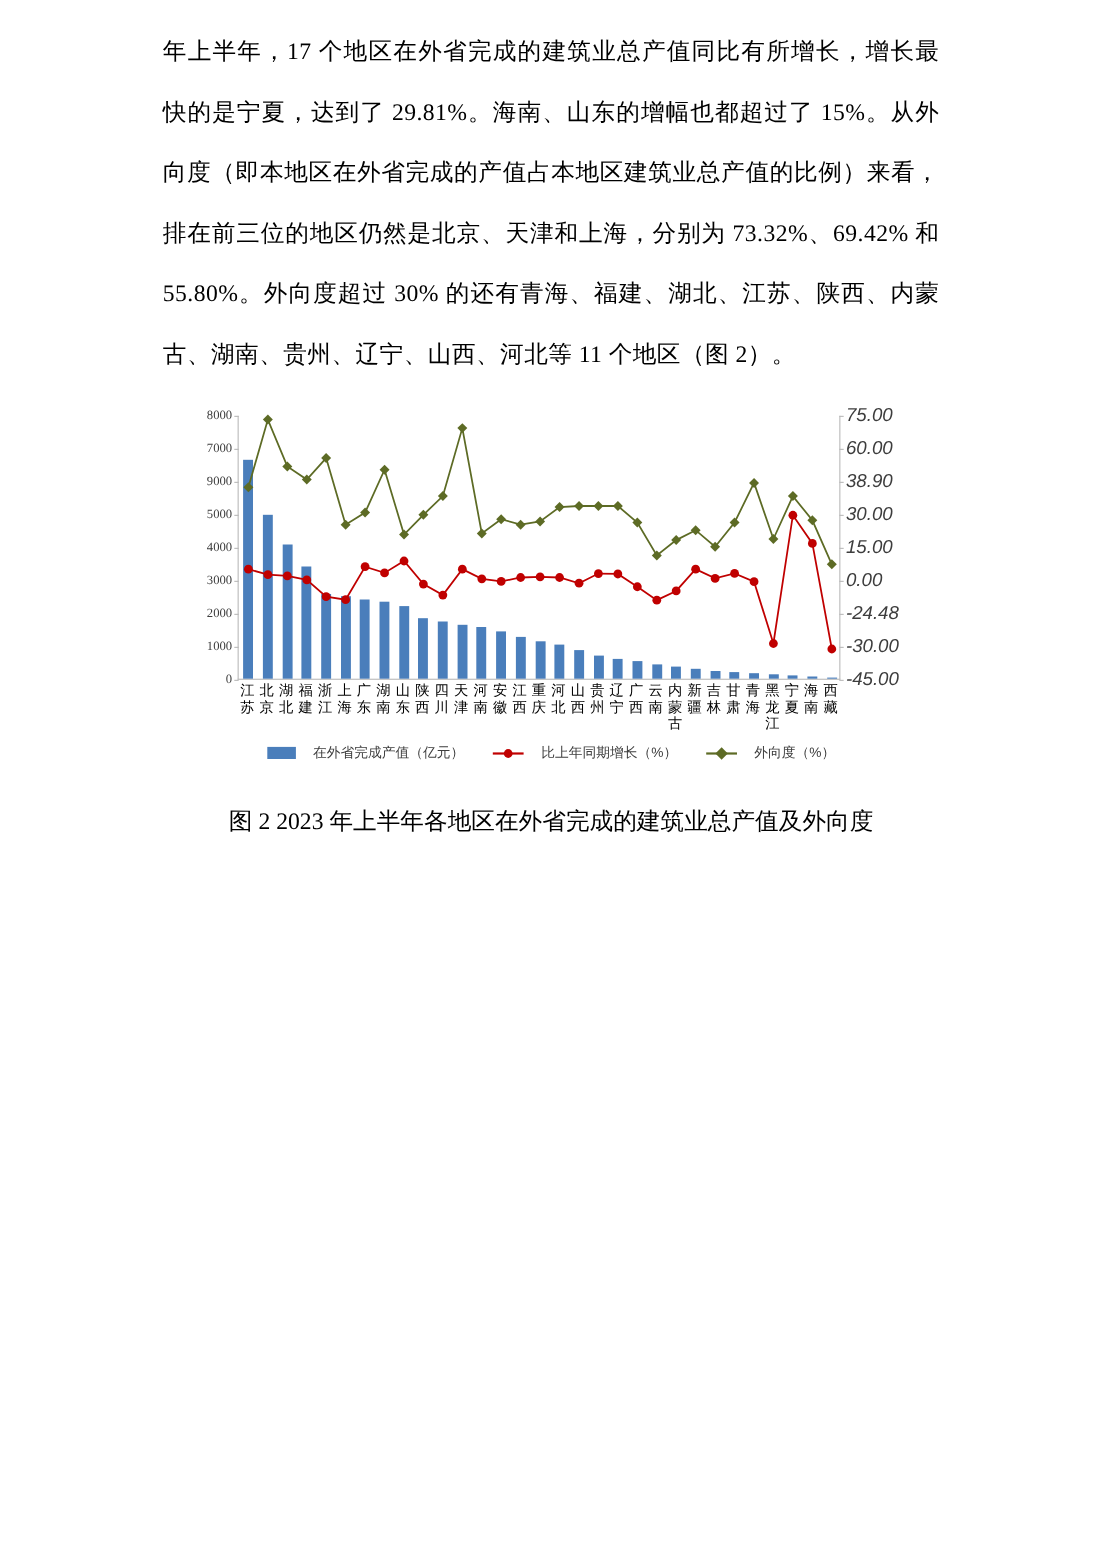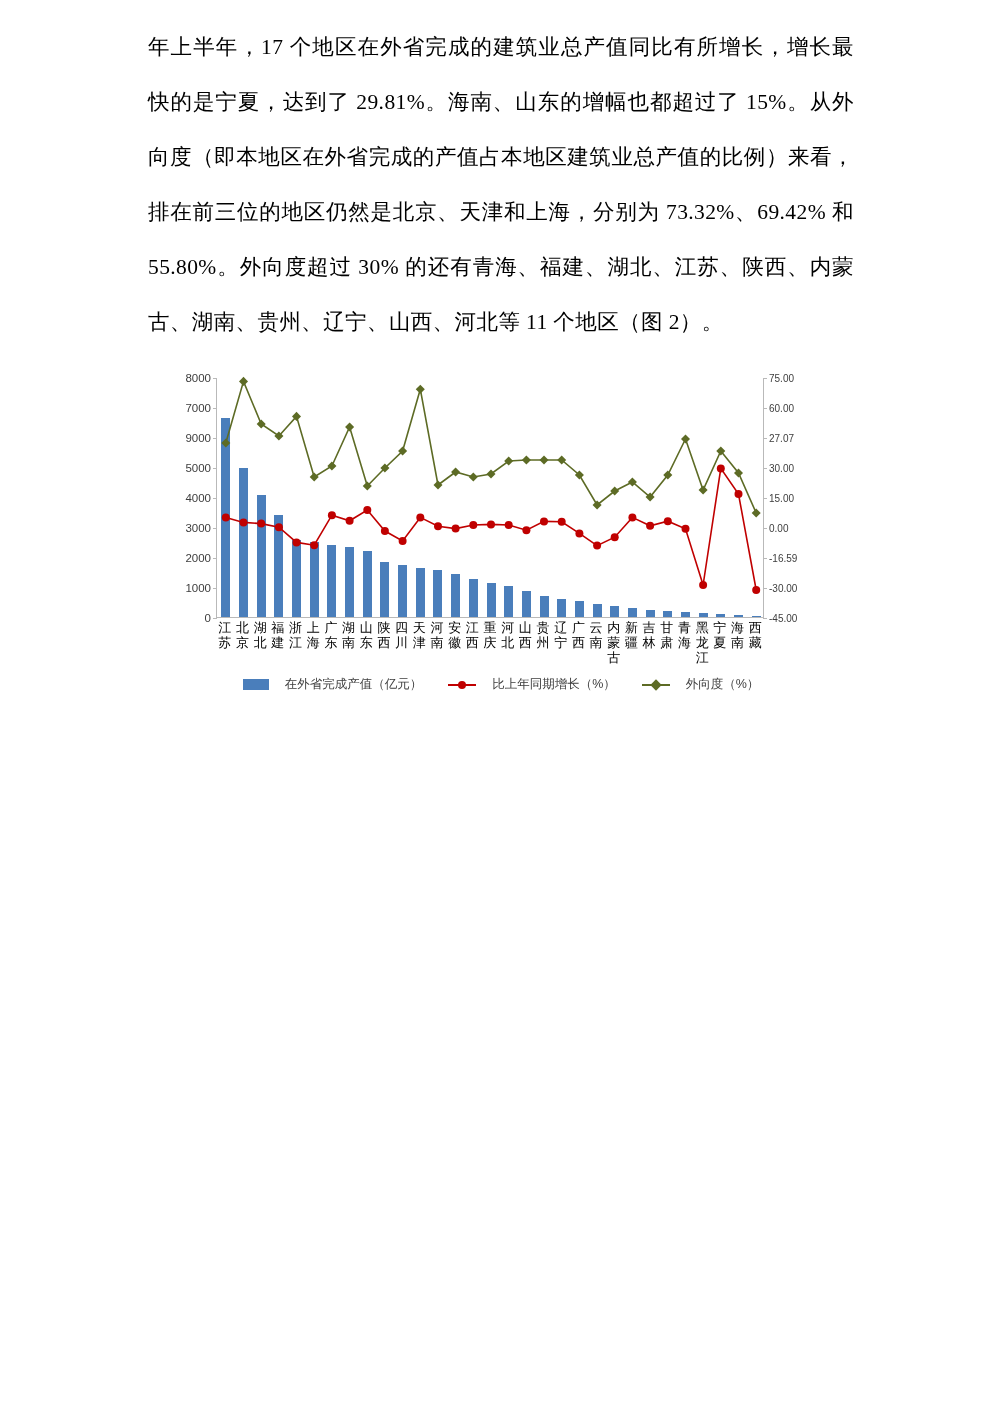--- a/index.html
+++ b/index.html
@@ -60,33 +60,34 @@
     border-right:1px solid #b9b9b9;
     border-bottom:1px solid #b9b9b9;
     box-sizing:border-box;
   }
   .ytick{
     position:absolute;
     right:100%;
     transform:translateY(-50%);
     padding-right:6px;
     font-size:11.5px;
-    font-family:Liberation Sans, sans-serif;
+    font-family:Liberation Serif, serif;
     color:#3d3d3d;
     white-space:nowrap;
   }
   .ytick2{
     position:absolute;
     left:100%;
     transform:translateY(-50%);
     padding-left:6px;
-    font-size:10px;
+    font-size:17px;
     font-family:"Liberation Sans","DejaVu Sans",sans-serif;
     color:#3d3d3d;
     white-space:nowrap;
+    font-style:italic;
   }
   .tickmark{
     position:absolute;
     width:4px;height:1px;background:#b9b9b9;
   }
   .bar{
     position:absolute;
     bottom:0;
     background:#4a7ebb;
     width:9px;
@@ -159,29 +160,29 @@
           <div class="ytick" style="top: 60px;">9000</div>
           <div class="tickmark" style="top: 60px; left: -4px;"></div>
           <div class="ytick" style="top: 30px;">7000</div>
           <div class="tickmark" style="top: 30px; left: -4px;"></div>
           <div class="ytick" style="top: 0px;">8000</div>
           <div class="tickmark" style="top: 0px; left: -4px;"></div>
           <div class="ytick2" style="top: 240px;">-45.00</div>
           <div class="tickmark" style="top: 240px; right: -4px;"></div>
           <div class="ytick2" style="top: 210px;">-30.00</div>
           <div class="tickmark" style="top: 210px; right: -4px;"></div>
-          <div class="ytick2" style="top: 180px;">-16.59</div>
+          <div class="ytick2" style="top: 180px;">-24.48</div>
           <div class="tickmark" style="top: 180px; right: -4px;"></div>
           <div class="ytick2" style="top: 150px;">0.00</div>
           <div class="tickmark" style="top: 150px; right: -4px;"></div>
           <div class="ytick2" style="top: 120px;">15.00</div>
           <div class="tickmark" style="top: 120px; right: -4px;"></div>
           <div class="ytick2" style="top: 90px;">30.00</div>
           <div class="tickmark" style="top: 90px; right: -4px;"></div>
-          <div class="ytick2" style="top: 60px;">27.07</div>
+          <div class="ytick2" style="top: 60px;">38.90</div>
           <div class="tickmark" style="top: 60px; right: -4px;"></div>
           <div class="ytick2" style="top: 30px;">60.00</div>
           <div class="tickmark" style="top: 30px; right: -4px;"></div>
           <div class="ytick2" style="top: 0px;">75.00</div>
           <div class="tickmark" style="top: 0px; right: -4px;"></div>
           <div class="bar" style="height: 199.2px; left: 4.33871px; background: rgb(74, 126, 187);"></div>
           <div class="bar" style="height: 148.8px; left: 22.0161px; background: rgb(74, 126, 187);"></div>
           <div class="bar" style="height: 121.8px; left: 39.6935px; background: rgb(74, 126, 187);"></div>
           <div class="bar" style="height: 102.3px; left: 57.371px; background: rgb(74, 126, 187);"></div>
           <div class="bar" style="height: 76.8px; left: 75.0484px; background: rgb(74, 126, 187);"></div>
@@ -424,16 +425,17 @@
           <span class="swatch-line olive">
               <i></i>
               <b></b>
             </span>
           <span>外向度（%）</span>
         </div>
       </div>
     </div>
   </div>
 
+  <p class="caption">图 2 2023 年上半年各地区在外省完成的建筑业总产值及外向度</p>
 
 
 
 </div>
 
 </body></html>

